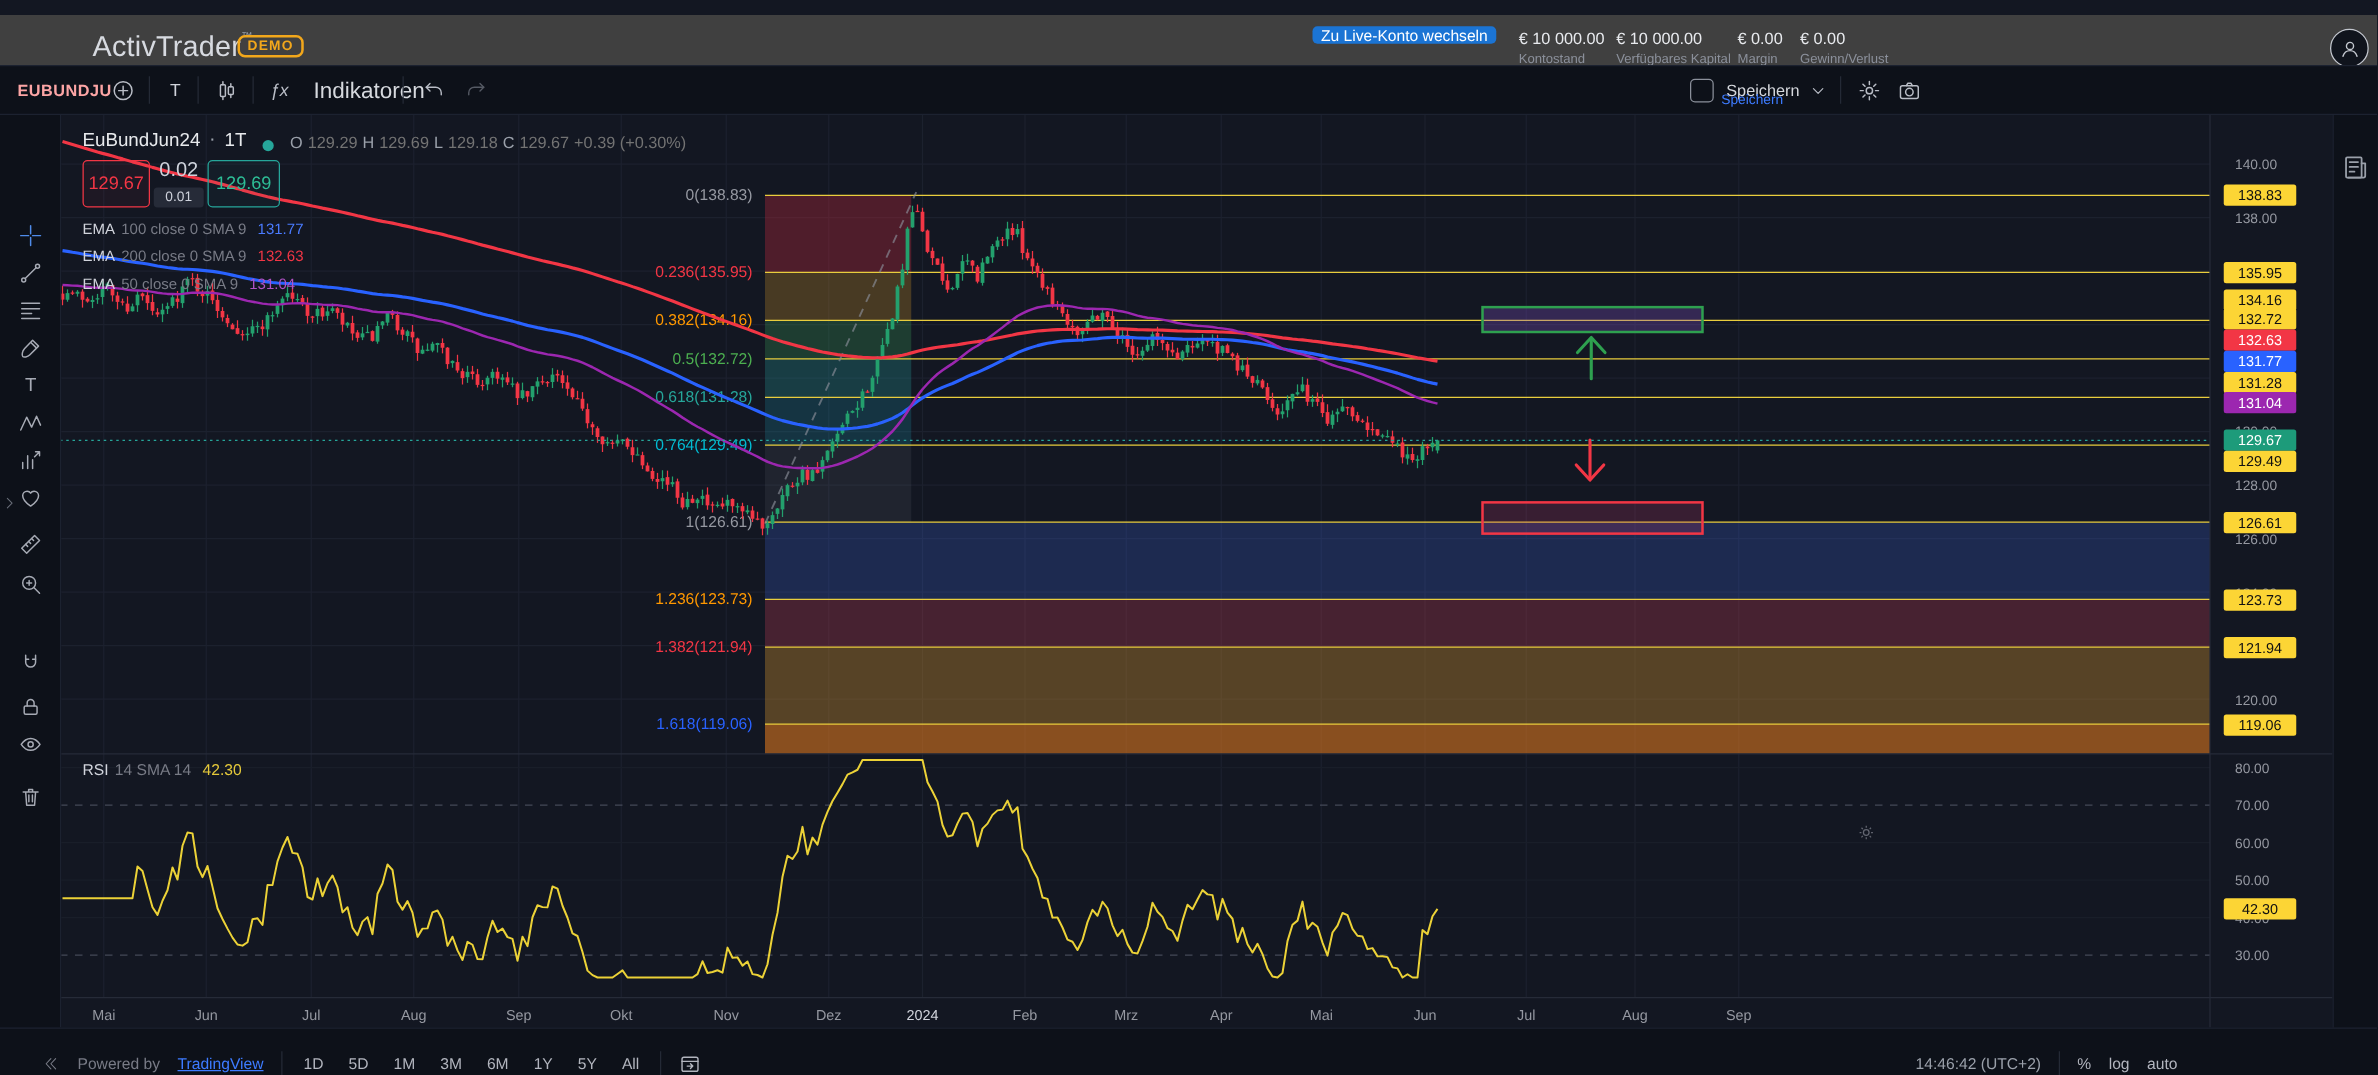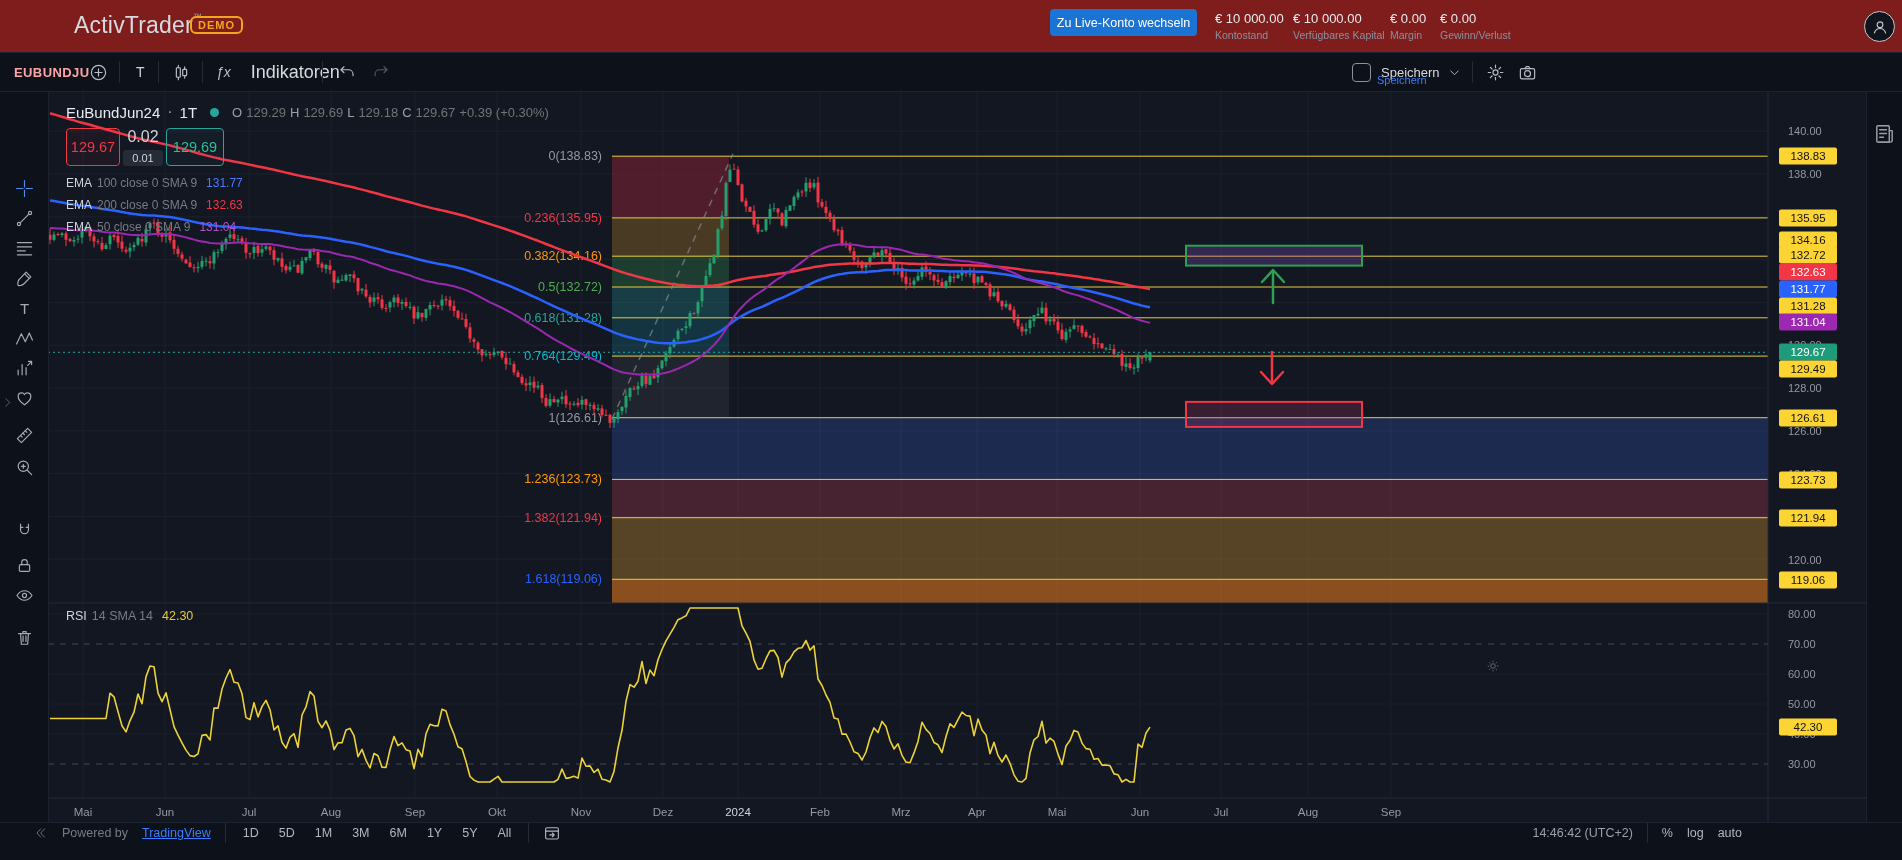--- a/index.html
+++ b/index.html
@@ -1,23 +1,23 @@
 <!DOCTYPE html>
 <html><head>
 <meta charset="utf-8">
 <style>
   html,body{margin:0;padding:0;background:#131722;font-family:"Liberation Sans",sans-serif;}
   #app{position:relative;width:1902px;height:860px;overflow:hidden;background:#131722;}
   .ico{stroke:currentColor;fill:none;stroke-width:1.5;stroke-linecap:round;stroke-linejoin:round;display:block;}
   
-  .topbar{position:absolute;left:0;top:0;width:1902px;height:52px;background:#7f1d1d;z-index:10;}
+  .topbar{position:absolute;left:0;top:12px;width:1902px;height:52px;background:#404040;z-index:10;}
   .logo{position:absolute;left:74px;top:12px;font-size:23px;color:#d7dae0;letter-spacing:.2px;}
   .logo .tm{font-size:9px;vertical-align:top;color:#9aa0aa;}
   .demo-badge{position:absolute;left:190px;top:16px;border:2px solid #f2a71b;color:#f2a71b;border-radius:6px;font-size:11px;font-weight:bold;letter-spacing:1px;padding:1px 6px;}
-  .live-btn{position:absolute;left:1050px;top:9px;width:147px;height:27px;background:#1b74d4;border:none;border-radius:4px;color:#fff;font-size:12.5px;font-family:inherit;cursor:pointer;}
+  .live-btn{position:absolute;left:1050px;top:9px;width:147px;height:14px;background:#1b74d4;border:none;border-radius:4px;color:#fff;font-size:12.5px;font-family:inherit;cursor:pointer;}
   .stat{position:absolute;top:11px;}
   .stat .v{font-size:13px;color:#e8eaee;}
   .stat .l{font-size:10.5px;color:#8b909b;margin-top:3px;}
   .avatar{position:absolute;left:1864px;top:11px;width:29px;height:29px;border-radius:50%;border:1.5px solid #c3c7cf;color:#c3c7cf;display:flex;align-items:center;justify-content:center;cursor:pointer;background:#10141d;}
   
   .chart-toolbar{position:absolute;left:0;top:52px;width:1902px;height:38px;background:#0d1119;border-top:1px solid #1c2230;border-bottom:1px solid #1c2230;z-index:10;}
   .ct-item{position:absolute;top:0;height:38px;display:flex;align-items:center;color:#b9bdc6;cursor:pointer;}
   .ct-sep{position:absolute;top:8px;width:1px;height:22px;background:#242a36;}
   .symbol-name{font-size:13px;font-weight:bold;color:#fca5a5;letter-spacing:.4px;}
   .fx{font-style:italic;font-size:14px;margin-right:20px;}
@@ -30,21 +30,21 @@
   
   .draw-toolbar{position:absolute;left:0;top:90px;width:48px;height:732px;background:#0d1119;border-right:1px solid #1c2230;z-index:8;}
   .dt-item{position:absolute;left:13px;width:23px;height:23px;display:flex;align-items:center;justify-content:center;color:#a6aab4;cursor:pointer;}
   .dt-item.active{color:#4f8cea;}
   .t-letter{font-size:15px;}
   .tree-chevron{position:absolute;left:1px;top:396px;color:#6a6f7a;z-index:9;cursor:pointer;}
   
   #chart-svg{position:absolute;left:0;top:0;z-index:1;}
   #chart-svg text{font-family:"Liberation Sans",sans-serif;}
   .legend{position:absolute;left:66px;top:103px;z-index:7;}
-  .legend-row1{display:flex;align-items:center;gap:7px;}
+  .legend-row1{display:flex;align-items:flex-end;gap:7px;}
   .sym-title{font-size:15px;color:#e8eaed;}
   .sym-sep,.ohlc-k{color:#9aa0aa;}
   .sym-int{font-size:15px;color:#e8eaed;}
   .mkt-dot{width:9px;height:9px;border-radius:50%;background:#26a69a;margin:0 6px;}
   .ohlc{font-size:13px;display:flex;gap:4px;align-items:baseline;}
   .ohlc-v,.chg{color:#737373;}
   .trade-widget{position:absolute;left:0;top:25px;display:flex;gap:3px;align-items:stretch;height:38px;}
   .sell-btn{width:52px;border:1px solid #f23645;border-radius:4px;color:#f23645;font-size:14.5px;display:flex;align-items:center;justify-content:center;background:rgba(242,54,69,.05);cursor:pointer;}
   .buy-btn{width:56px;border:1px solid #26a69a;border-radius:4px;color:#2dbd96;font-size:14.5px;display:flex;align-items:center;justify-content:center;background:rgba(38,166,154,.05);cursor:pointer;}
   .spread-col{width:40px;display:flex;flex-direction:column;justify-content:space-between;}
@@ -52,21 +52,21 @@
   .spread-pill{font-size:11px;color:#cfd3dc;text-align:center;background:#262b38;border-radius:3px;padding:2px 0;}
   .ind-row{position:absolute;left:0;font-size:12px;display:flex;gap:5px;align-items:baseline;cursor:pointer;white-space:nowrap;}
   .ind-name{color:#d1d4dc;}
   .ind-params{color:#787b86;}
   .ind-val{margin-left:4px;}
   .rsi-legend{position:absolute;left:66px;top:609px;z-index:7;font-size:12.5px;display:flex;gap:5px;align-items:baseline;cursor:pointer;}
   
   .right-sidebar{position:absolute;left:1866px;top:52px;width:36px;height:808px;background:#0d1119;border-left:1px solid #1c2230;z-index:9;}
   .rs-item{position:absolute;left:6px;color:#9aa0aa;cursor:pointer;}
   
-  .statusbar{position:absolute;left:0;top:822px;width:1902px;height:38px;background:#0d1119;border-top:1px solid #1c2230;z-index:9;display:flex;align-items:flex-start;}
+  .statusbar{position:absolute;left:0;top:822px;width:1902px;height:38px;background:#0d1119;border-top:1px solid #1c2230;z-index:9;display:flex;align-items:flex-end;}
   .sb-left{display:flex;align-items:center;gap:14px;margin-left:34px;}
   .powered{font-size:12.5px;color:#787b86;}
   .tv-link{font-size:12.5px;color:#3d7bff;text-decoration:underline;cursor:pointer;}
   .sb-sep{width:1px;height:20px;background:#242a36;}
   .range-btn{font-size:12.5px;color:#b2b5be;cursor:pointer;padding:2px 3px;}
   .sb-right{position:absolute;right:160px;display:flex;align-items:center;gap:14px;}
   .sb-clock{font-size:12.5px;color:#9aa0aa;cursor:pointer;}
   .sb-mode{font-size:12.5px;color:#b2b5be;cursor:pointer;}
   .collapse-ic{color:#787b86;cursor:pointer;}
   .goto-ic{color:#b2b5be;cursor:pointer;}

